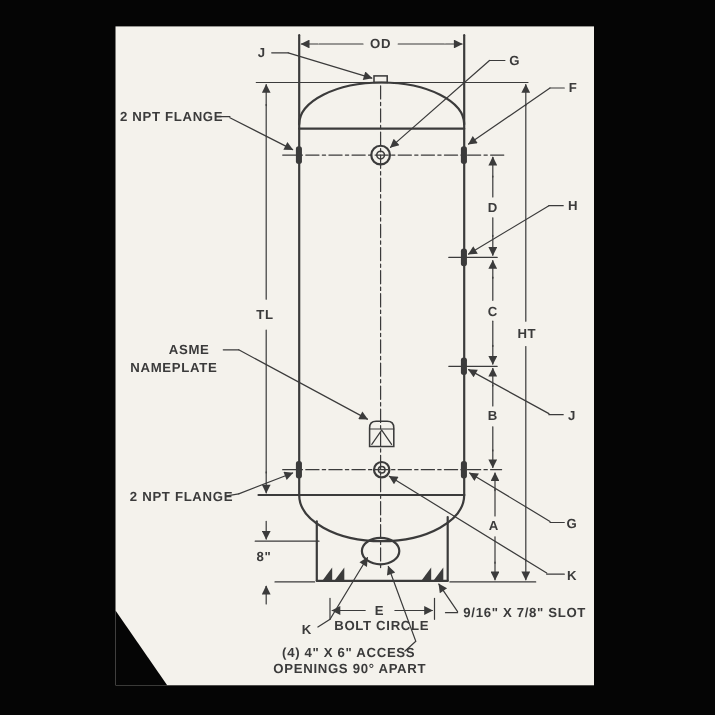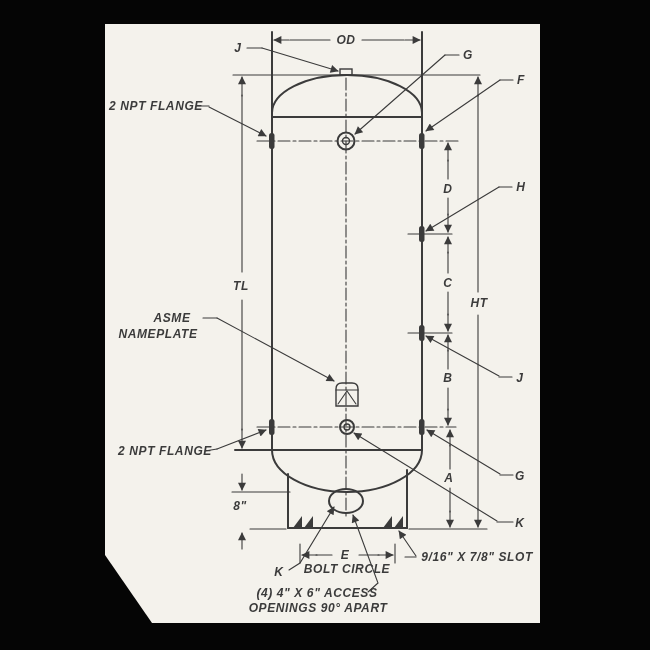--- a/index.html
+++ b/index.html
@@ -1,17 +1,17 @@
 <!DOCTYPE html>
 <html><head>
 <meta charset="utf-8">
 <style>
   html,body{margin:0;padding:0;background:#000;}
   .stage{position:relative;width:650px;height:650px;background:#050505;overflow:hidden;
-         font-family:"Liberation Sans", sans-serif;font-style:italic;}
+         font-family:"Liberation Sans", sans-serif;}
   svg{position:absolute;left:0;top:0;}
   .ink{stroke:#3b3b3b;fill:none;stroke-width:1.4;stroke-linecap:round;}
   .thick{stroke-width:2;}
   .thin{stroke-width:1.1;}
   .cl{stroke-dasharray:12 3 3 3;}
   .fillink{fill:#3b3b3b;stroke:none;}
   text{fill:#3b3b3b;font-family:"Liberation Sans", sans-serif;font-size:12px;
        letter-spacing:0.6px;text-anchor:middle;font-weight:bold;}
 </style>
 </head>

